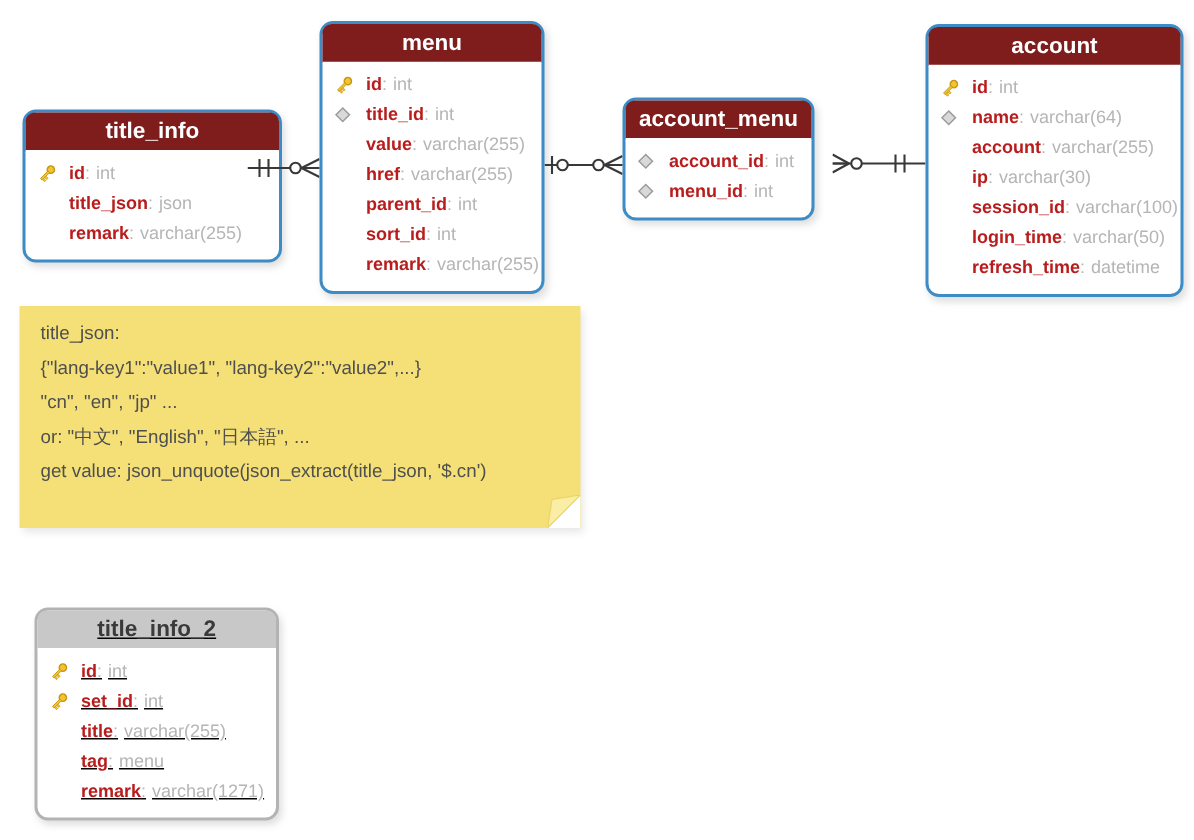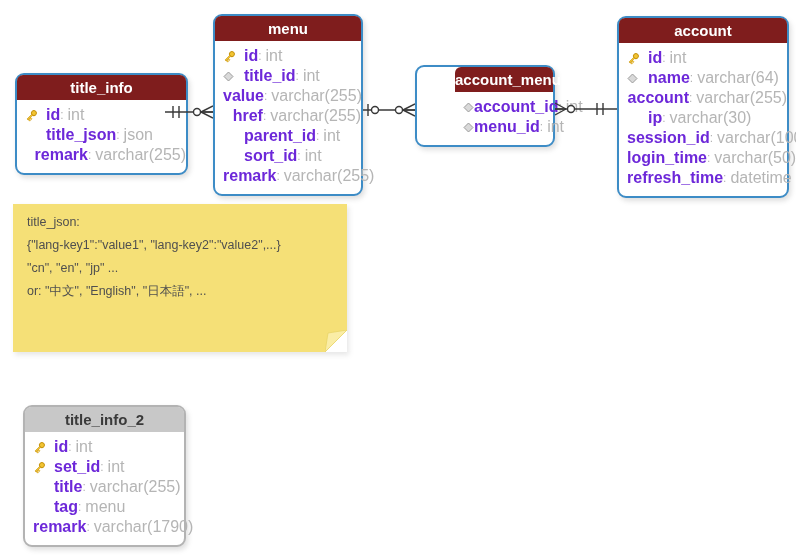--- a/index.html
+++ b/index.html
@@ -4,32 +4,32 @@
 <style>
   html,body{margin:0;padding:0;background:#fff;}
   #canvas{
     position:relative;width:796px;height:560px;background:#ffffff;
     font-family:"Liberation Sans",sans-serif;overflow:hidden;
   }
   .table{
     position:absolute;background:#fff;border:2px solid #3d8cc6;border-radius:9px;
     box-shadow:2px 3px 5px rgba(110,110,110,0.22);box-sizing:border-box;
   }
-  .table.gray{border-color:#b3b3b3;}
+  .table.gray{border-color:#b3b3b3;text-decoration:underline;}
   .table-header{
     height:25px;line-height:25px;text-align:center;font-weight:bold;font-size:15px;
     color:#ffffff;background:#7f1d1d;border-radius:6px 6px 0 0;border-bottom:2px solid #ffffff;
   }
   .table.gray .table-header{background:#c8c8c8;color:#3a3a3a;}
   .table-body{padding:3px 0 8px 0;}
   .field-row{height:20px;display:flex;align-items:center;padding-left:8px;white-space:nowrap;}
   .field-icon{width:21px;display:flex;align-items:center;}
-  .field-name{font-weight:bold;font-size:16px;color:#6d28d9;}
+  .field-name{font-weight:bold;font-size:12px;color:#b91c1c;}
   .field-colon{font-size:12px;color:#b5b5b5;}
-  .field-type{font-size:16px;color:#b5b5b5;margin-left:4px;}
+  .field-type{font-size:12px;color:#b5b5b5;margin-left:4px;}
   .connector{position:absolute;}
   .note{
     position:absolute;background:#f5e077;color:#4f4f4f;font-size:12.5px;
     box-shadow:2px 3px 5px rgba(120,120,120,0.18);
   }
   .note-line{padding-left:14px;padding-right:10px;line-height:23px;}
   .note-body{padding-top:7px;}
   .note-fold{position:absolute;right:0;bottom:0;width:22px;height:22px;}
 </style>
 </head>
@@ -121,21 +121,21 @@
           <span class="field-type">int</span>
         </div>
         <div class="field-row">
           <span class="field-icon"></span>
           <span class="field-name">remark</span>
           <span class="field-colon">:</span>
           <span class="field-type">varchar(255)</span>
         </div>
       </div>
     </div>
-    <div class="table blue" style="left: 415px; top: 65px; width: 140px; padding-left: 38px;">
+    <div class="table blue" style="left: 415px; top: 65px; width: 128px;">
       <div class="table-header">account_menu</div>
       <div class="table-body">
         <div class="field-row">
           <span class="field-icon">
             <svg width="11" height="11" viewBox="0 0 11 11">
               <path d="M5.5,1 L10,5.5 L5.5,10 L1,5.5 Z" fill="#d9d9d9" stroke="#9c9c9c" stroke-width="1"></path>
             </svg>
           </span>
           <span class="field-name">account_id</span>
           <span class="field-colon">:</span>
@@ -255,21 +255,21 @@
         <div class="field-row">
           <span class="field-icon"></span>
           <span class="field-name">tag</span>
           <span class="field-colon">:</span>
           <span class="field-type">menu</span>
         </div>
         <div class="field-row">
           <span class="field-icon"></span>
           <span class="field-name">remark</span>
           <span class="field-colon">:</span>
-          <span class="field-type">varchar(1790)</span>
+          <span class="field-type">varchar(1271)</span>
         </div>
       </div>
     </div>
     <div class="connector" style="left: 165px; top: 104px;"><svg width="48" height="16" viewBox="0 0 48 16" stroke="#383838" stroke-width="1.4" fill="none">
         <line x1="0" y1="8" x2="48" y2="8"></line>
         <line x1="8" y1="2" x2="8" y2="14"></line>
         <line x1="14" y1="2" x2="14" y2="14"></line>
         <circle cx="32" cy="8" r="3.5" fill="#ffffff"></circle>
         <line x1="48" y1="2" x2="36" y2="8"></line>
         <line x1="48" y1="8" x2="36" y2="8"></line>
@@ -286,25 +286,26 @@
       </svg></div>
     <div class="connector" style="left: 555px; top: 101px;"><svg width="62" height="16" viewBox="0 0 62 16" stroke="#383838" stroke-width="1.4" fill="none">
         <line x1="0" y1="8" x2="62" y2="8"></line>
         <line x1="0" y1="2" x2="11" y2="8"></line>
         <line x1="0" y1="8" x2="11" y2="8"></line>
         <line x1="0" y1="14" x2="11" y2="8"></line>
         <circle cx="16" cy="8" r="3.5" fill="#ffffff"></circle>
         <line x1="42" y1="2" x2="42" y2="14"></line>
         <line x1="48" y1="2" x2="48" y2="14"></line>
       </svg></div>
-    <div class="note" style="left: 13px; top: 204px; width: 334px; height: 148px;">
+    <div class="note" style="left: 13px; top: 204px; width: 374px; height: 148px;">
       <div class="note-body">
         <div class="note-line">title_json:</div>
         <div class="note-line">{"lang-key1":"value1", "lang-key2":"value2",...}</div>
         <div class="note-line">"cn", "en", "jp" ...</div>
         <div class="note-line">or: "中文", "English", "日本語", ...</div>
+        <div class="note-line">get value: json_unquote(json_extract(title_json, '$.cn')</div>
       </div>
       <div class="note-fold"><svg width="22" height="22" viewBox="0 0 22 22">
           <path d="M22,0 L22,22 L0,22 Z" fill="#ffffff"></path>
           <path d="M0,22 L22,0 L3,3 Z" fill="#faeda6" stroke="#e9d467" stroke-width="0.8"></path>
         </svg></div>
     </div>
   </div>
 
 </body></html>

